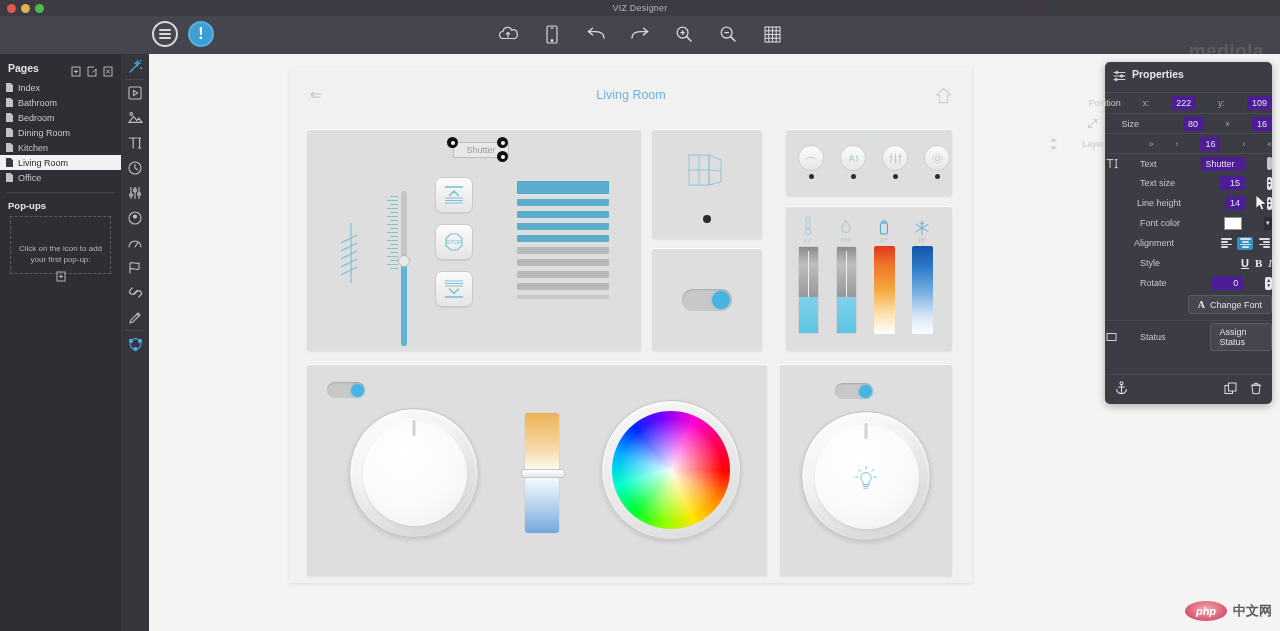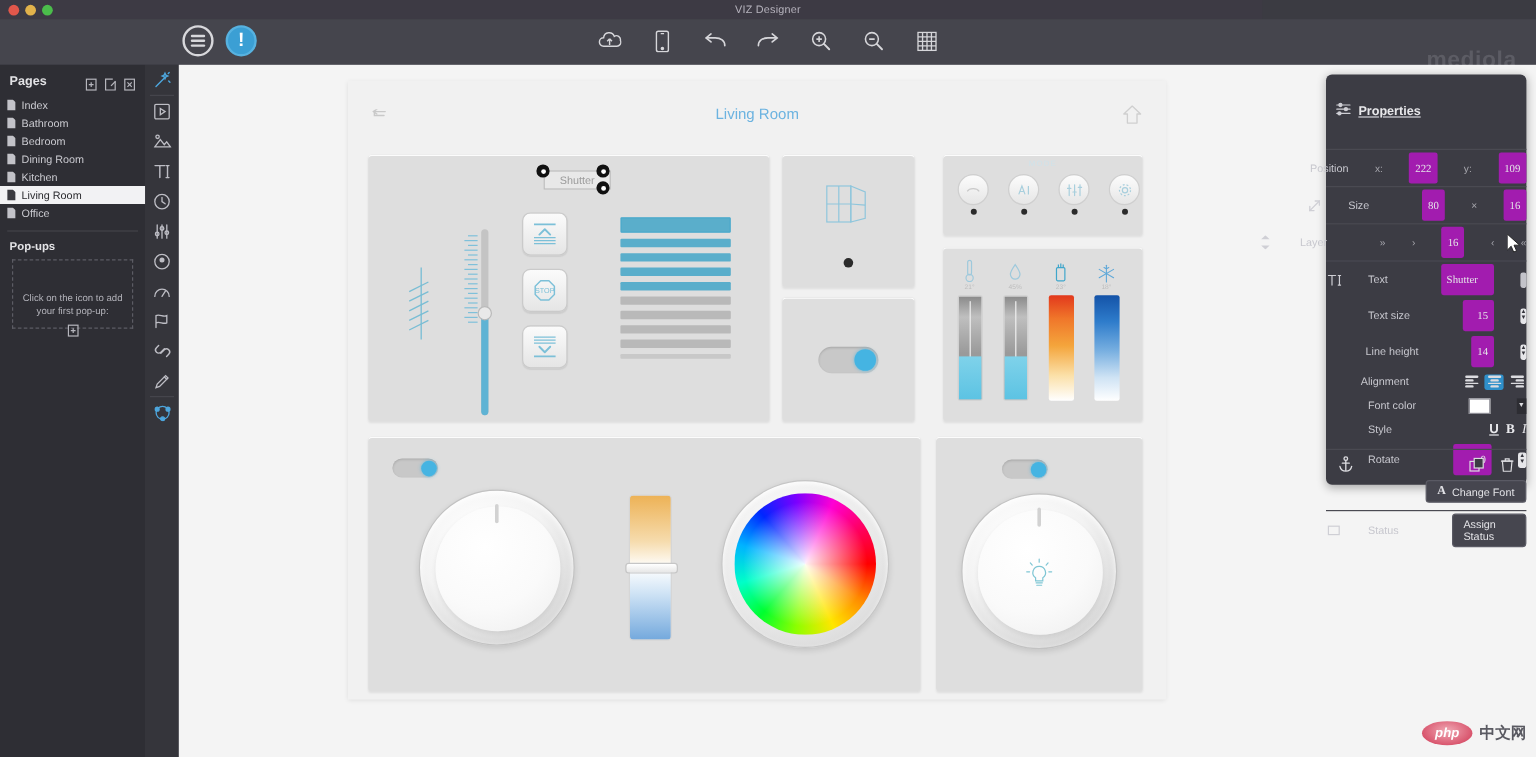--- a/index.html
+++ b/index.html
@@ -268,36 +268,36 @@
   .lamp-bulb { position: absolute; left: 50%; top: 55%; transform: translate(-50%,-50%); }
 
   
   .props {
     position: absolute; right: 8px; top: 62px; width: 167px; height: 342px;
     background: #3c3c44; border-radius: 5px;
     box-shadow: 0 2px 8px rgba(0,0,0,.3);
     color: #d3d3d8;
   }
   .props-head {
-    display: flex; align-items: center; gap: 6px;
-    padding: 22px 8px; border-bottom: 1px solid #4a4a52; text-decoration: underline;
+    display: flex; gap: 6px;
+    padding: 6px 8px; border-bottom: 1px solid #4a4a52;
   }
   .props-title { font-size: 10.5px; color: #e7e7ea; font-weight: bold; }
   .prow {
     display: flex; align-items: center; min-height: 20px;
     padding: 2px 0; gap: 22px; font-size: 9px; justify-content: flex-end;
   }
   .prow-sep { border-top: 1px solid #4a4a52; }
   .prow .lbl { color: #c7c7ce; flex: 0 0 auto; }
   .prow .ico { width: 13px; flex: 0 0 auto; display: flex; justify-content: center; }
   .spacer { flex: 1 1 auto; }
   .field {
-    background: #a21caf; border-radius: 2px; color: #e4e4e8;
-    font-size: 9px; text-align: right; padding: 2px 5px; height: 26px;
-    display: flex; align-items: center; justify-content: flex-end; font-family: Liberation Serif, serif;
+    background: #4c1d95; border-radius: 2px; color: #e4e4e8;
+    font-size: 9px; text-align: right; padding: 2px 5px; height: 14px;
+    display: flex; align-items: center; justify-content: flex-end;
   }
   .field.left { justify-content: flex-start; text-align: left; }
   .sub-lbl { color: #a6a6ad; font-size: 8.5px; }
   .stepper {
     width: 9px; height: 13px; background: #e6e6e9; border-radius: 2px;
     display: flex; flex-direction: column; align-items: center; justify-content: center;
     color: #33333a; font-size: 5px; line-height: 5px;
   }
   .align-grp { display: flex; gap: 3px; }
   .align-btn { width: 16px; height: 13px; display: flex; align-items: center; justify-content: center; border-radius: 2px; }
@@ -936,20 +936,28 @@
     <span class="field" style="width:40px">15</span>
     <span class="stepper">▲<br>▼</span>
   </div>
 
   <div class="prow">
     <span class="ico"></span>
     <span class="lbl">Line height</span>
     <span class="spacer"></span>
     <span class="field" style="width:40px">14</span>
     <span class="stepper">▲<br>▼</span>
+  </div>
+
+  <div class="prow">
+    <span class="ico"></span>
+    <span class="lbl">Font color</span>
+    <span class="spacer"></span>
+    <span class="swatch"></span>
+    <span class="caret-box" style="font-size:6px;color:#dcdce0">▼</span>
   </div>
 
   <div class="prow">
     <span class="ico"></span>
     <span class="lbl">Alignment</span>
     <span class="spacer"></span>
     <span class="align-grp">
       <span class="align-btn">
         <span>
             <i style="width:11px"></i>
@@ -972,28 +980,20 @@
             <i style="width:7px;margin-left:auto"></i>
             <i style="width:11px;margin-left:auto"></i>
             <i style="width:7px;margin-left:auto"></i>
           </span>
       </span>
     </span>
   </div>
 
   <div class="prow">
     <span class="ico"></span>
-    <span class="lbl">Font color</span>
-    <span class="spacer"></span>
-    <span class="swatch"></span>
-    <span class="caret-box" style="font-size:6px;color:#dcdce0">▼</span>
-  </div>
-
-  <div class="prow">
-    <span class="ico"></span>
     <span class="lbl">Style</span>
     <span class="spacer"></span>
     <span class="style-grp">
       <span style="text-decoration:underline;font-weight:bold">U</span>
       <span style="font-weight:bold;font-family:'Liberation Serif',serif">B</span>
       <span style="font-style:italic;font-family:'Liberation Serif',serif">I</span>
     </span>
   </div>
 
   <div class="prow">

